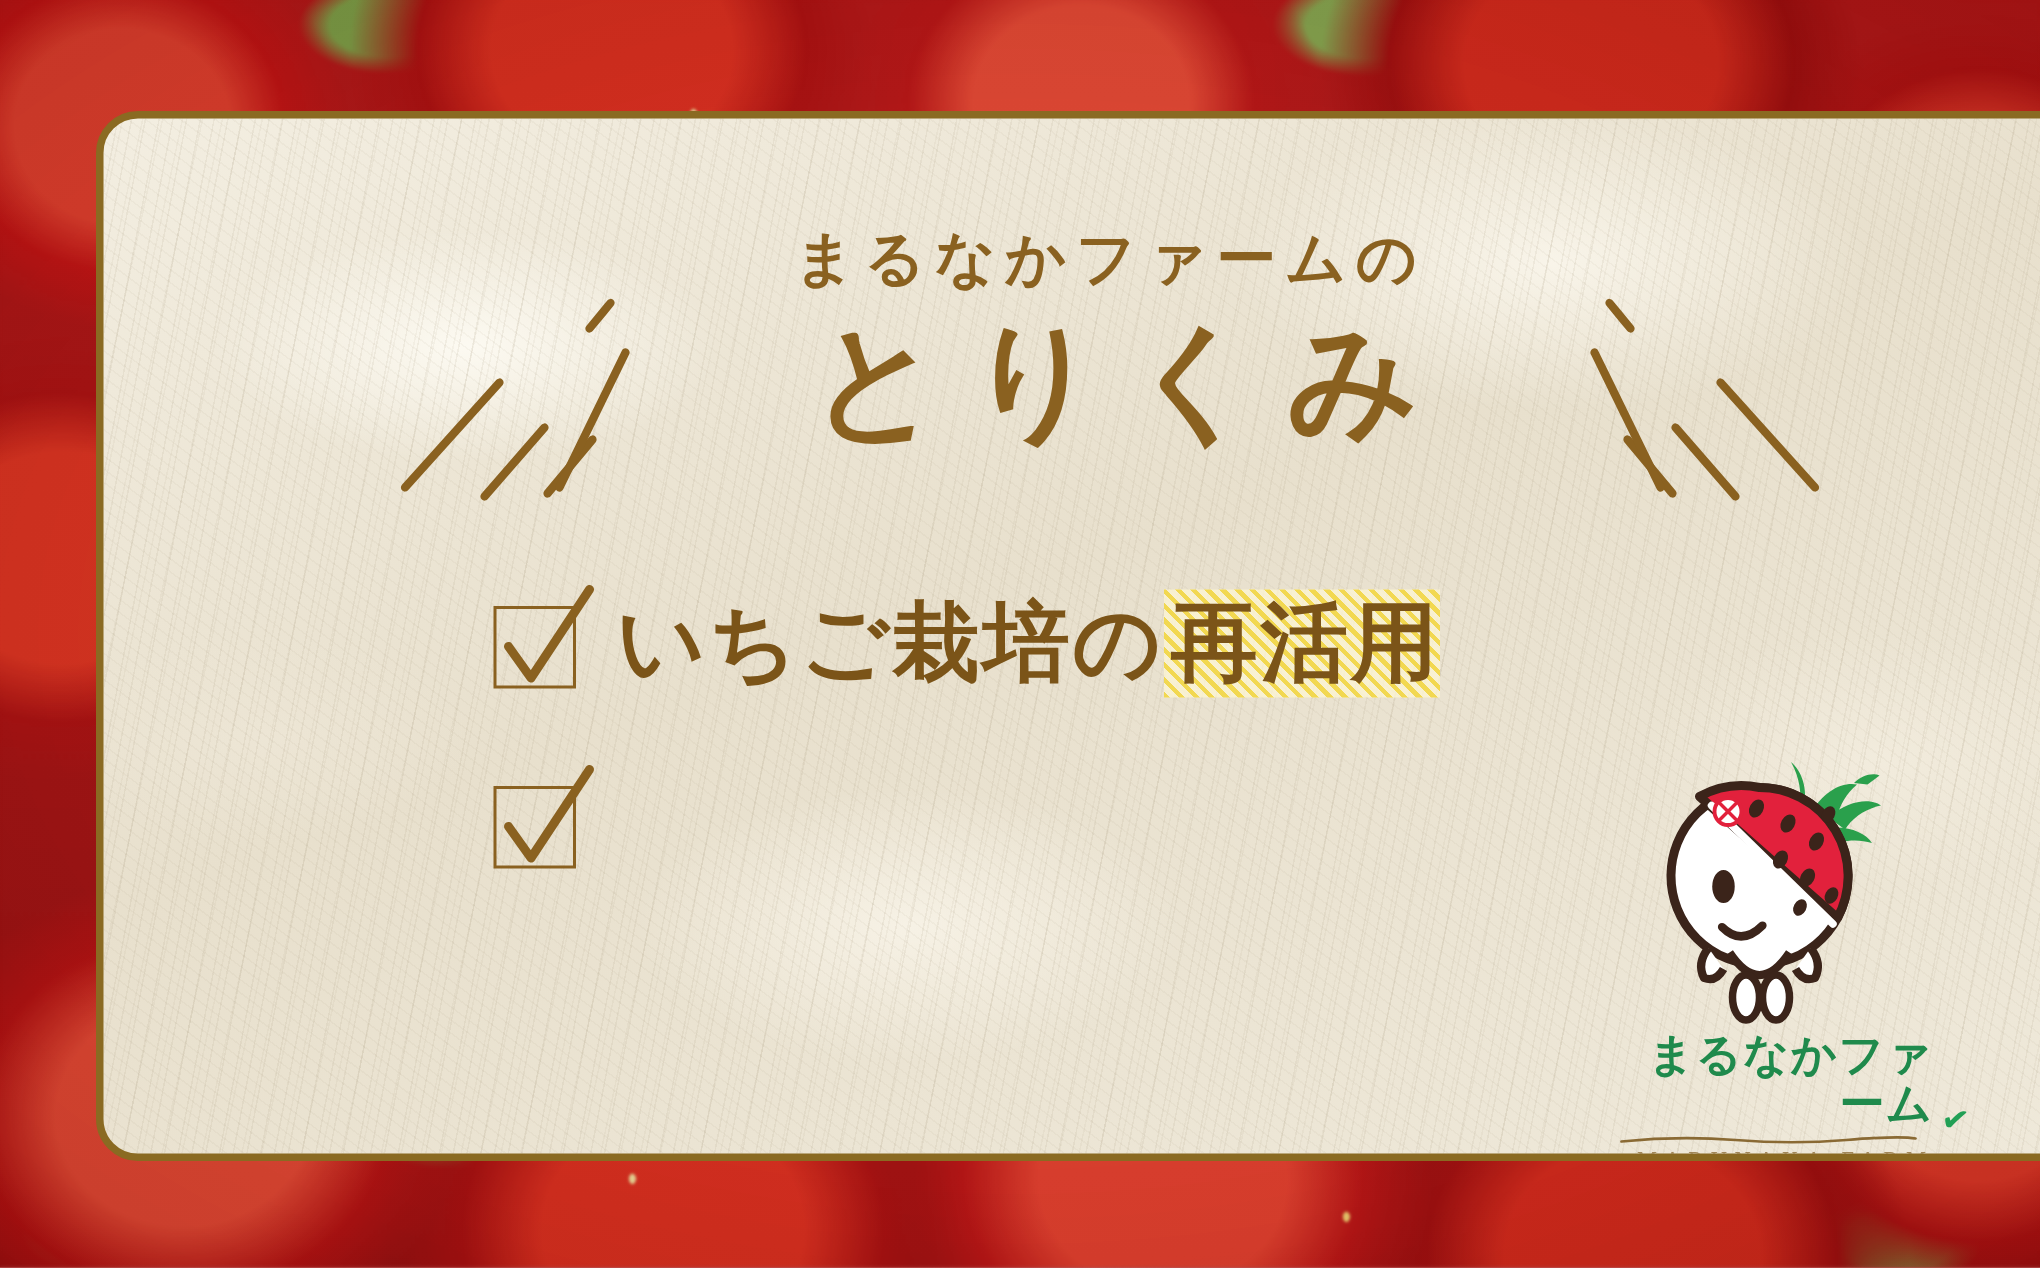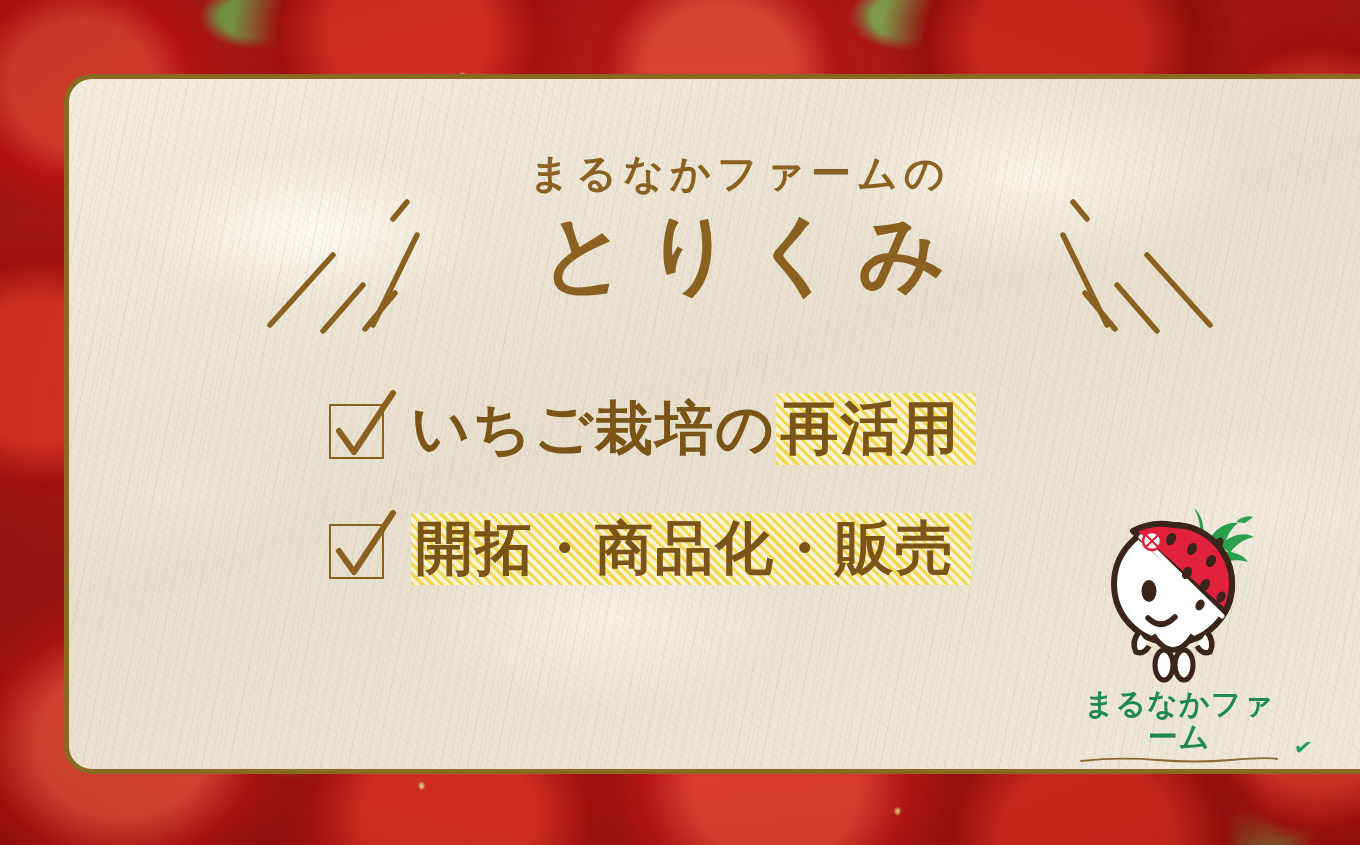--- a/index.html
+++ b/index.html
@@ -181,21 +181,21 @@
     font-size: 58px;
     font-weight: 700;
     color: #7b5418;
     letter-spacing: 2px;
     white-space: nowrap;
     line-height: 1;
   }
   .hl {
     position: relative;
     display: inline-block;
-    padding: 6px 16px 8px 4px;
+    padding: 6px 0 8px 4px;
     z-index: 0;
     text-align: center;
   }
   .hl::before {
     content: "";
     position: absolute;
     left: 0; right: 0; top: 0; bottom: 0;
     z-index: -1;
     background-color: rgba(252,245,210,0.78);
     background-image: repeating-linear-gradient(
@@ -204,21 +204,21 @@
       rgba(255,255,255,0) 3px 7px
     );
   }
 
   
   #logo {
     position: absolute;
     left: 1000px;
     top: 420px;
     width: 220px;
-    text-align: center;
+    text-align: right;
   }
   #logo .mascot { display: block; margin: 0 auto; }
   .logo-jp {
     font-family: "DejaVu Sans", "Liberation Sans", sans-serif;
     font-size: 30px;
     font-weight: 700;
     color: #1f8a4c;
     letter-spacing: 1px;
     line-height: 1.1;
     margin-top: 2px;
@@ -286,21 +286,20 @@
       </div>
 
 
       <div class="check-row">
         <div class="checkbox">
           <div class="box"></div>
           <svg width="68" height="68" viewBox="0 0 68 68" aria-hidden="true">
             <path d="M 14 36 L 29 57 L 68 -2"></path>
           </svg>
         </div>
-        <div class="item-text"><span class="hl">開拓・商品化・販売</span></div>
       </div>
 
     </div>
 
     <div id="logo">
 
       <svg class="mascot" width="168" height="186" viewBox="0 0 168 186" aria-hidden="true">
 
         <g fill="#2aa04c">
           <path d="M112 44 C120 28 134 22 143 24 C136 30 131 38 130 46 Z"></path>

